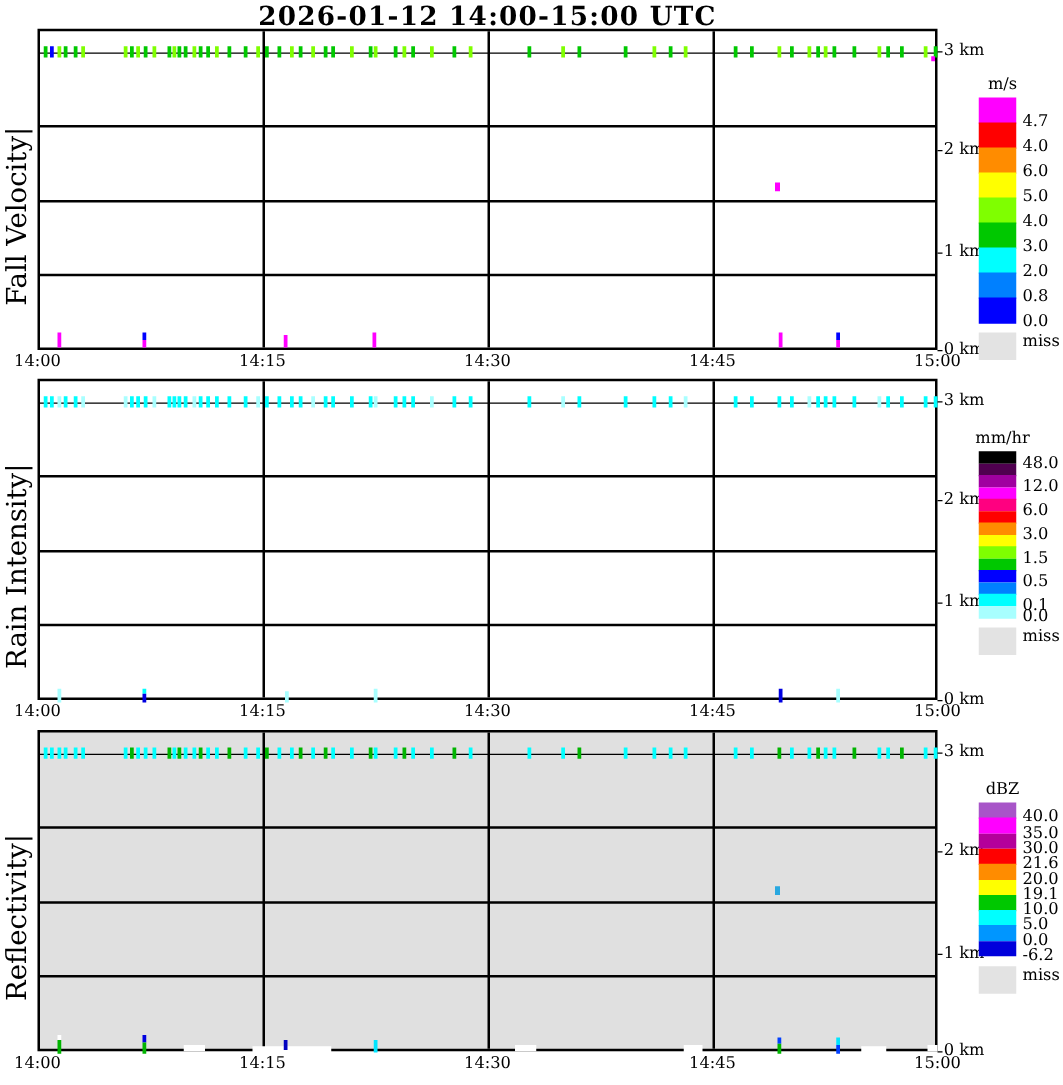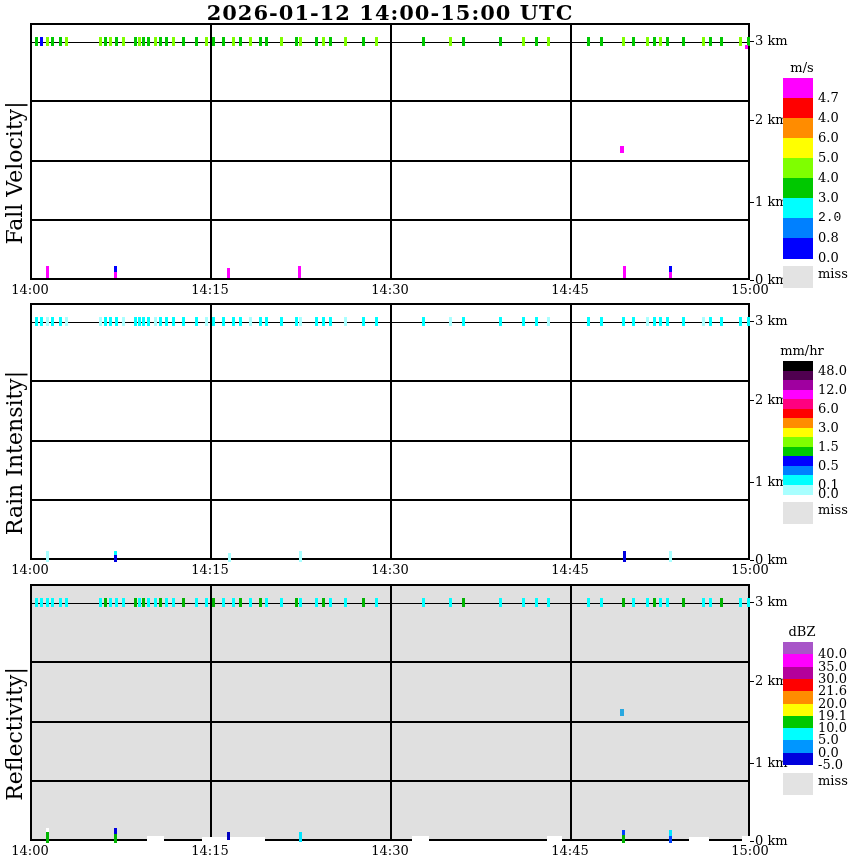--- a/index.html
+++ b/index.html
@@ -129,21 +129,21 @@
       <div class="cb-label" style="left: 818px; top: 111px;">4.0</div>
       <div class="cb-seg" style="left: 783px; top: 118px; height: 20.5px; background: rgb(255, 140, 0);"></div>
       <div class="cb-label" style="left: 818px; top: 131px;">6.0</div>
       <div class="cb-seg" style="left: 783px; top: 138px; height: 20.5px; background: rgb(255, 255, 0);"></div>
       <div class="cb-label" style="left: 818px; top: 151px;">5.0</div>
       <div class="cb-seg" style="left: 783px; top: 158px; height: 20.5px; background: rgb(127, 255, 0);"></div>
       <div class="cb-label" style="left: 818px; top: 171px;">4.0</div>
       <div class="cb-seg" style="left: 783px; top: 178px; height: 20.5px; background: rgb(0, 200, 0);"></div>
       <div class="cb-label" style="left: 818px; top: 191px;">3.0</div>
       <div class="cb-seg" style="left: 783px; top: 198px; height: 20.5px; background: rgb(0, 255, 255);"></div>
-      <div class="cb-label" style="left: 818px; top: 211px; font-family: Liberation Mono, monospace;">2.0</div>
+      <div class="cb-label" style="left: 818px; top: 211px;">2.0</div>
       <div class="cb-seg" style="left: 783px; top: 218px; height: 20.5px; background: rgb(0, 128, 255);"></div>
       <div class="cb-label" style="left: 818px; top: 231px;">0.8</div>
       <div class="cb-seg" style="left: 783px; top: 238px; height: 20.5px; background: rgb(0, 0, 255);"></div>
       <div class="cb-label" style="left: 818px; top: 251px;">0.0</div>
       <div class="cb-footer" style="left: 783px; top: 266px; height: 22px; background: rgb(227, 227, 227);"></div>
       <div class="cb-label" style="left: 818px; top: 267px;">miss</div>
       <div class="plot-area" style="left: 30px; top: 303px; width: 720px; height: 257px; background: rgb(255, 255, 255);">
         <div style="position: absolute; left: 0px; top: 17px; width: 100%; height: 1px; background: rgb(0, 0, 0);"></div>
         <div style="position: absolute; left: 0px; top: 75px; width: 100%; height: 2px; background: rgb(0, 0, 0);"></div>
         <div style="position: absolute; left: 0px; top: 135px; width: 100%; height: 2px; background: rgb(0, 0, 0);"></div>
@@ -369,17 +369,17 @@
       <div class="cb-label" style="left: 818px; top: 696.5px;">20.0</div>
       <div class="cb-seg" style="left: 783px; top: 703.5px; height: 12.8px; background: rgb(255, 255, 0);"></div>
       <div class="cb-label" style="left: 818px; top: 708.8px;">19.1</div>
       <div class="cb-seg" style="left: 783px; top: 715.8px; height: 12.8px; background: rgb(0, 200, 0);"></div>
       <div class="cb-label" style="left: 818px; top: 721.1px;">10.0</div>
       <div class="cb-seg" style="left: 783px; top: 728.1px; height: 12.8px; background: rgb(0, 255, 255);"></div>
       <div class="cb-label" style="left: 818px; top: 733.4px;">5.0</div>
       <div class="cb-seg" style="left: 783px; top: 740.4px; height: 12.8px; background: rgb(0, 150, 255);"></div>
       <div class="cb-label" style="left: 818px; top: 745.7px;">0.0</div>
       <div class="cb-seg" style="left: 783px; top: 752.7px; height: 12.8px; background: rgb(0, 0, 220);"></div>
-      <div class="cb-label" style="left: 818px; top: 758px;">-5.0</div>
+      <div class="cb-label" style="left: 818px; top: 758px;">-6.2</div>
       <div class="cb-footer" style="left: 783px; top: 773px; height: 22px; background: rgb(227, 227, 227);"></div>
       <div class="cb-label" style="left: 818px; top: 774px;">miss</div>
     </div>
 </div>
 
 </body></html>

